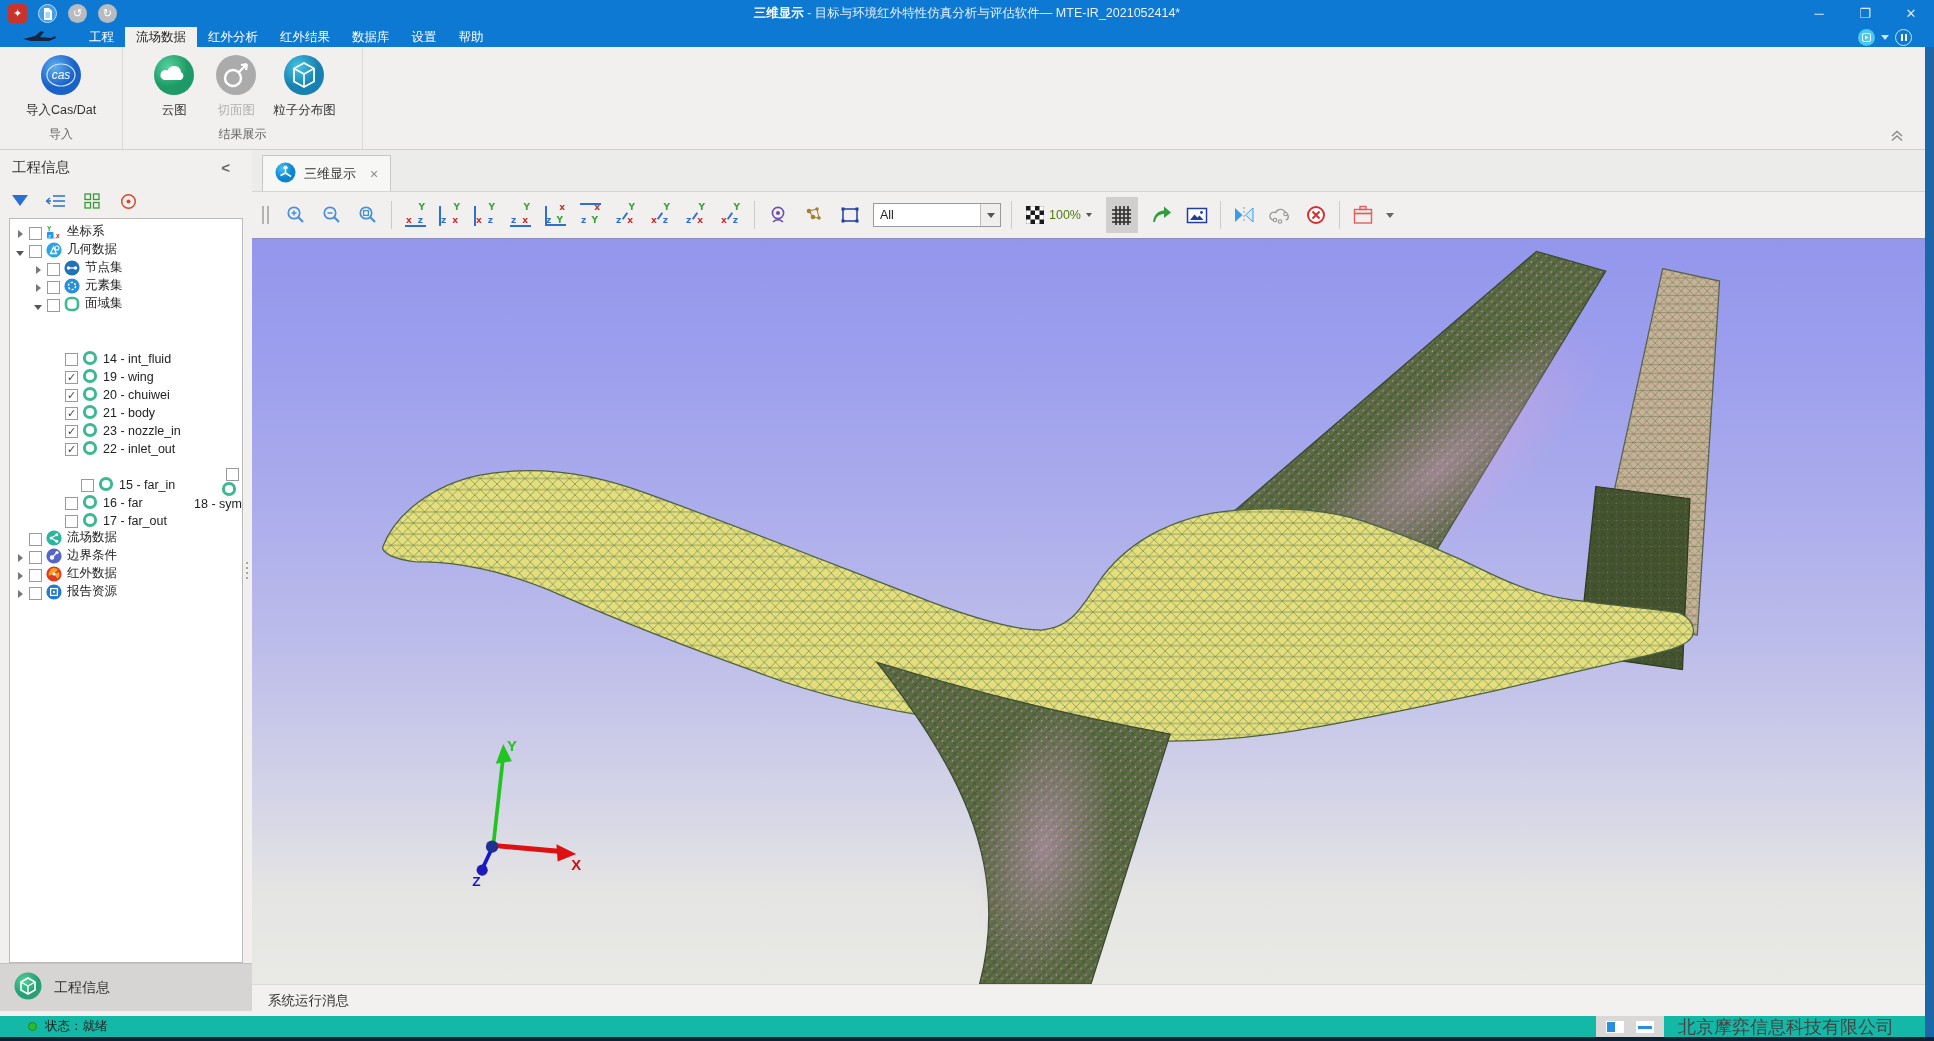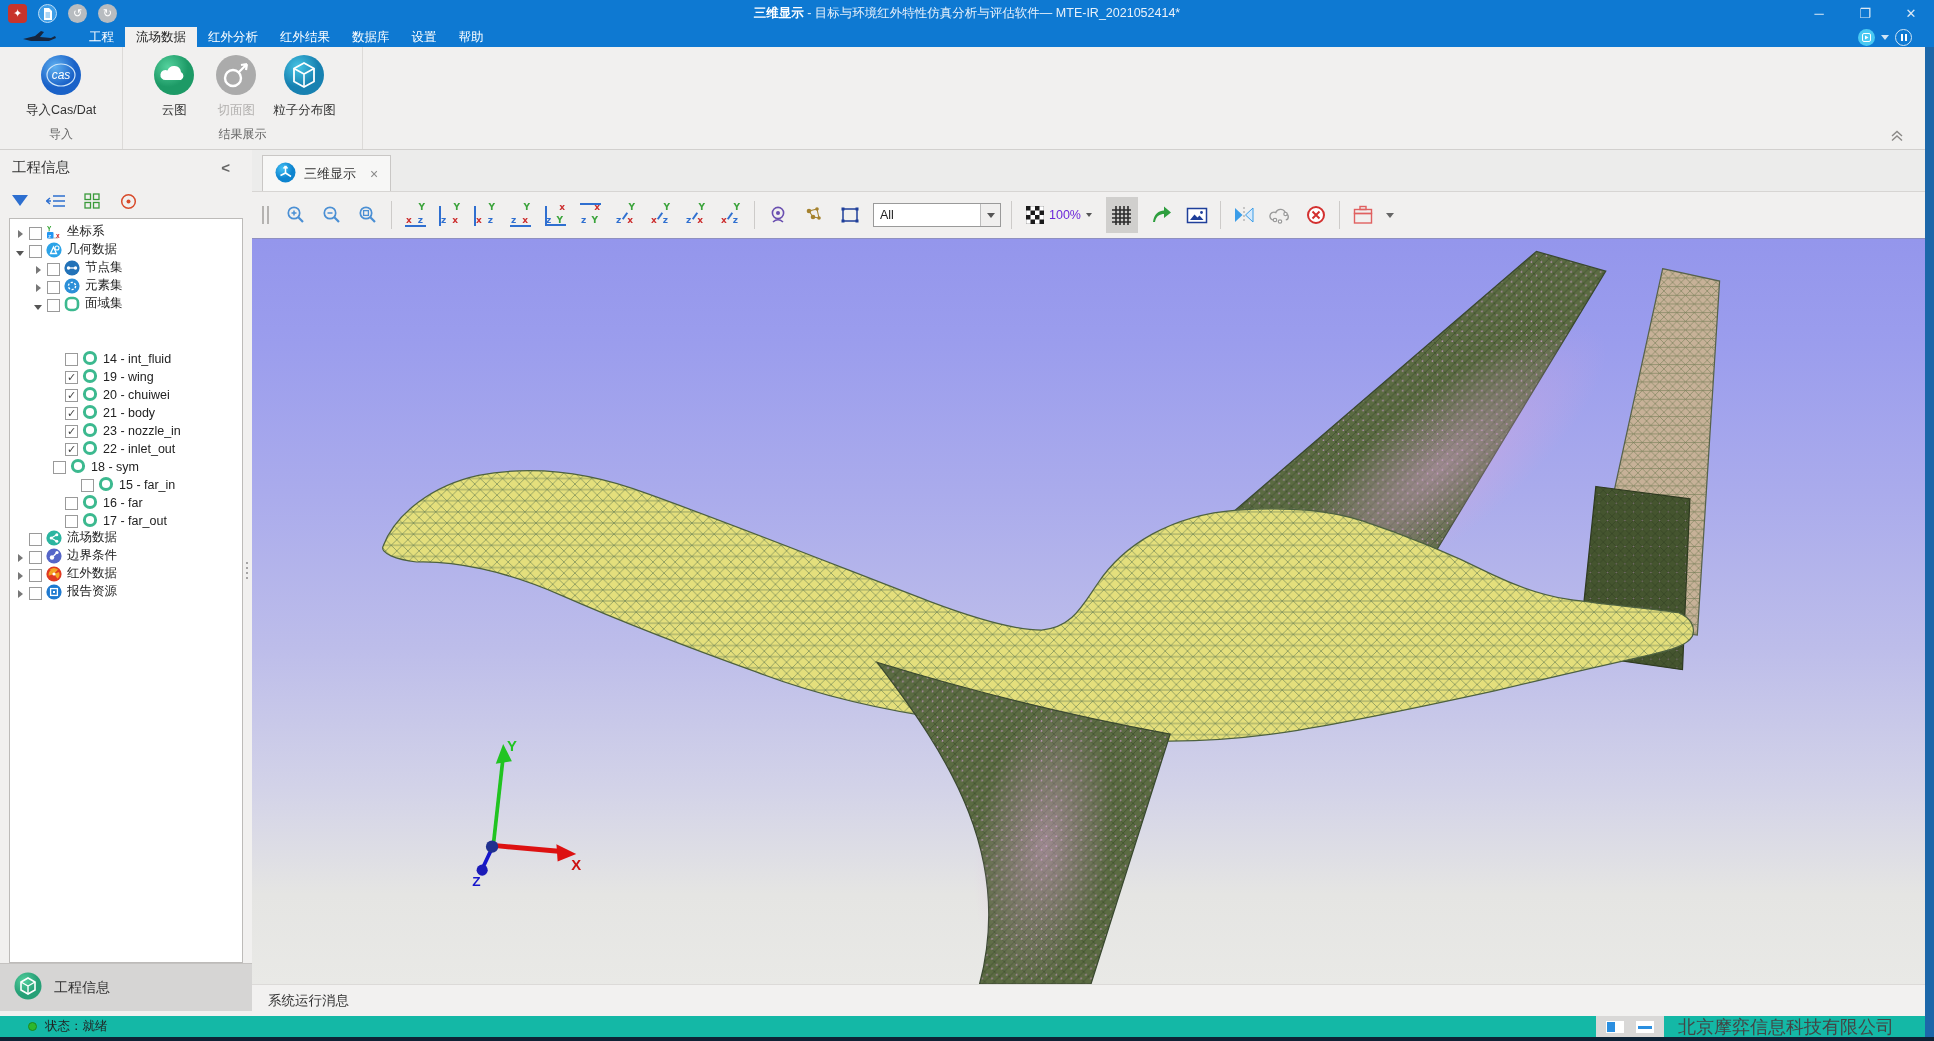--- a/index.html
+++ b/index.html
@@ -78,21 +78,21 @@
   .view-btn.under .mark { border-bottom:2px solid #2f6fd0; top:auto; height:2px; }
   .view-btn.over .mark { top:1px; border-top:2px solid #2f6fd0; height:2px; }
   .view-btn.left .mark { left:2px; top:4px; bottom:2px; right:auto; border-left:2px solid #2f6fd0; width:2px; }
   .view-btn.corner .mark { top:4px; bottom:2px; border-left:2px solid #2f6fd0; border-bottom:2px solid #2f6fd0; }
   .view-btn.diag .mark, .view-btn.down .mark, .view-btn.diagup .mark { top:10px; bottom:8px; border-left:2px solid #2f6fd0; transform:rotate(35deg); width:2px; left:12px; }
   .combo { display:flex; height:24px; width:128px; border:1px solid #9a9a9a; background:#fff; }
   .combo .cval { flex:1; display:flex; align-items:center; padding-left:6px; font-size:12.5px; color:#222; }
   .combo .cbtn { width:20px; border-left:1px solid #bdbdbd; background:#f0efee; display:flex; align-items:center; justify-content:center; }
   .caret { width:0; height:0; border-left:4px solid transparent; border-right:4px solid transparent; border-top:5px solid #555; }
   .zoomchip { display:flex; align-items:center; gap:5px; padding:0 4px; }
-  .zoomchip .zval { font-size:12.5px; color:#6d28d9; }
+  .zoomchip .zval { font-size:12.5px; color:#4d7c0f; }
   .gridchip { width:32px; height:36px; background:#d0cfcd; display:flex; align-items:center; justify-content:center; flex:none; }
 
   .viewport { position:relative; flex:1; border-top:1px solid #8f90c0; background:linear-gradient(180deg,#9496ec 0%,#9b9ded 14%,#aaabec 34%,#bdbdea 55%,#d3d3e8 74%,#e5e5e3 88%,#e9e9e6 100%); overflow:hidden; }
   .viewport svg.scene { position:absolute; inset:0; width:100%; height:100%; display:block; }
   .msgbar { height:32px; background:#f2f1f0; border-top:1px solid #dcdad8; display:flex; align-items:center; padding-left:16px; font-size:13.5px; color:#333; }
 
   
   .statusbar { position:absolute; left:0; top:1016px; width:100%; height:21px; background:#14b8a6; display:flex; align-items:center; }
   .st-dot { width:9px; height:9px; border-radius:50%; background:#2db82d; border:1px solid #1d8a1d; margin:0 8px 0 28px; }
   .st-text { font-size:12.5px; color:#222; }
@@ -411,21 +411,21 @@
         <div class="trow" style="padding-left: 40px;">
     <span class="arrow"></span>
     <span class="cb checked">✓</span>
     <span class="ticon">
             <svg width="16" height="16" viewBox="0 0 16 16">
               <circle cx="8" cy="8" r="5.6" fill="none" stroke="#3cb98f" stroke-width="3"></circle>
             </svg>
           </span>
     <span class="tlabel">22 - inlet_out</span>
   </div>
-        <div class="trow" style="padding-left: 28px;">
+        <div class="trow" style="padding-left: 18px; flex-direction: column;">
     <span class="arrow"></span>
     <span class="cb"></span>
     <span class="ticon">
             <svg width="16" height="16" viewBox="0 0 16 16">
               <circle cx="8" cy="8" r="5.6" fill="none" stroke="#3cb98f" stroke-width="3"></circle>
             </svg>
           </span>
     <span class="tlabel">18 - sym</span>
   </div>
         <div class="trow" style="padding-left: 56px;">

